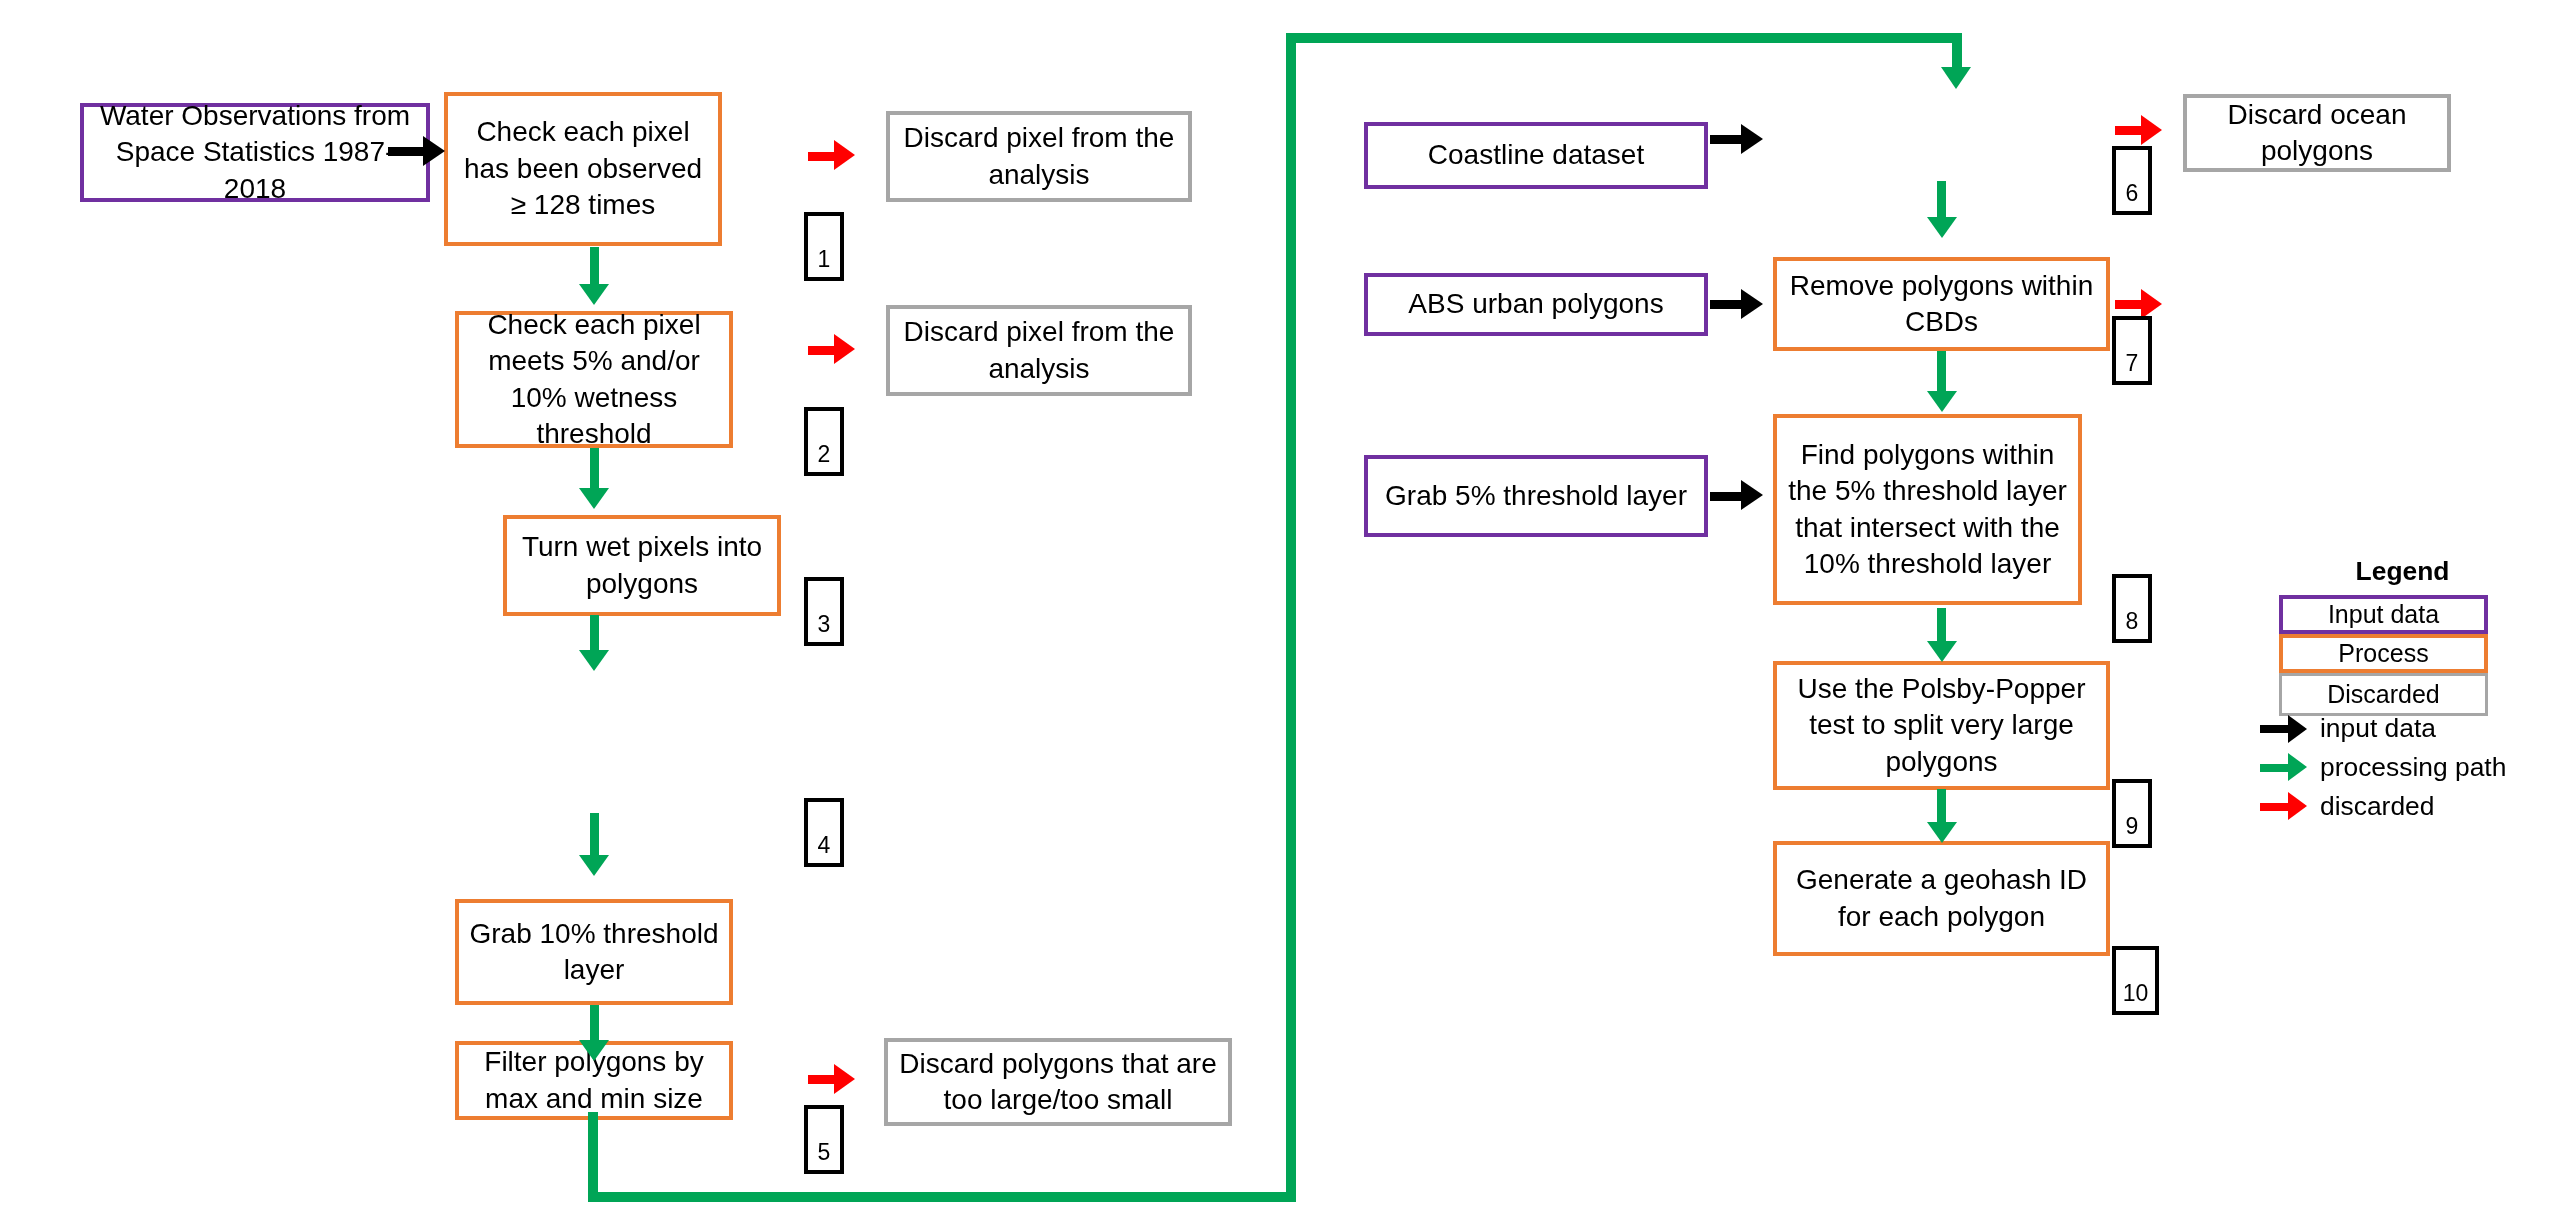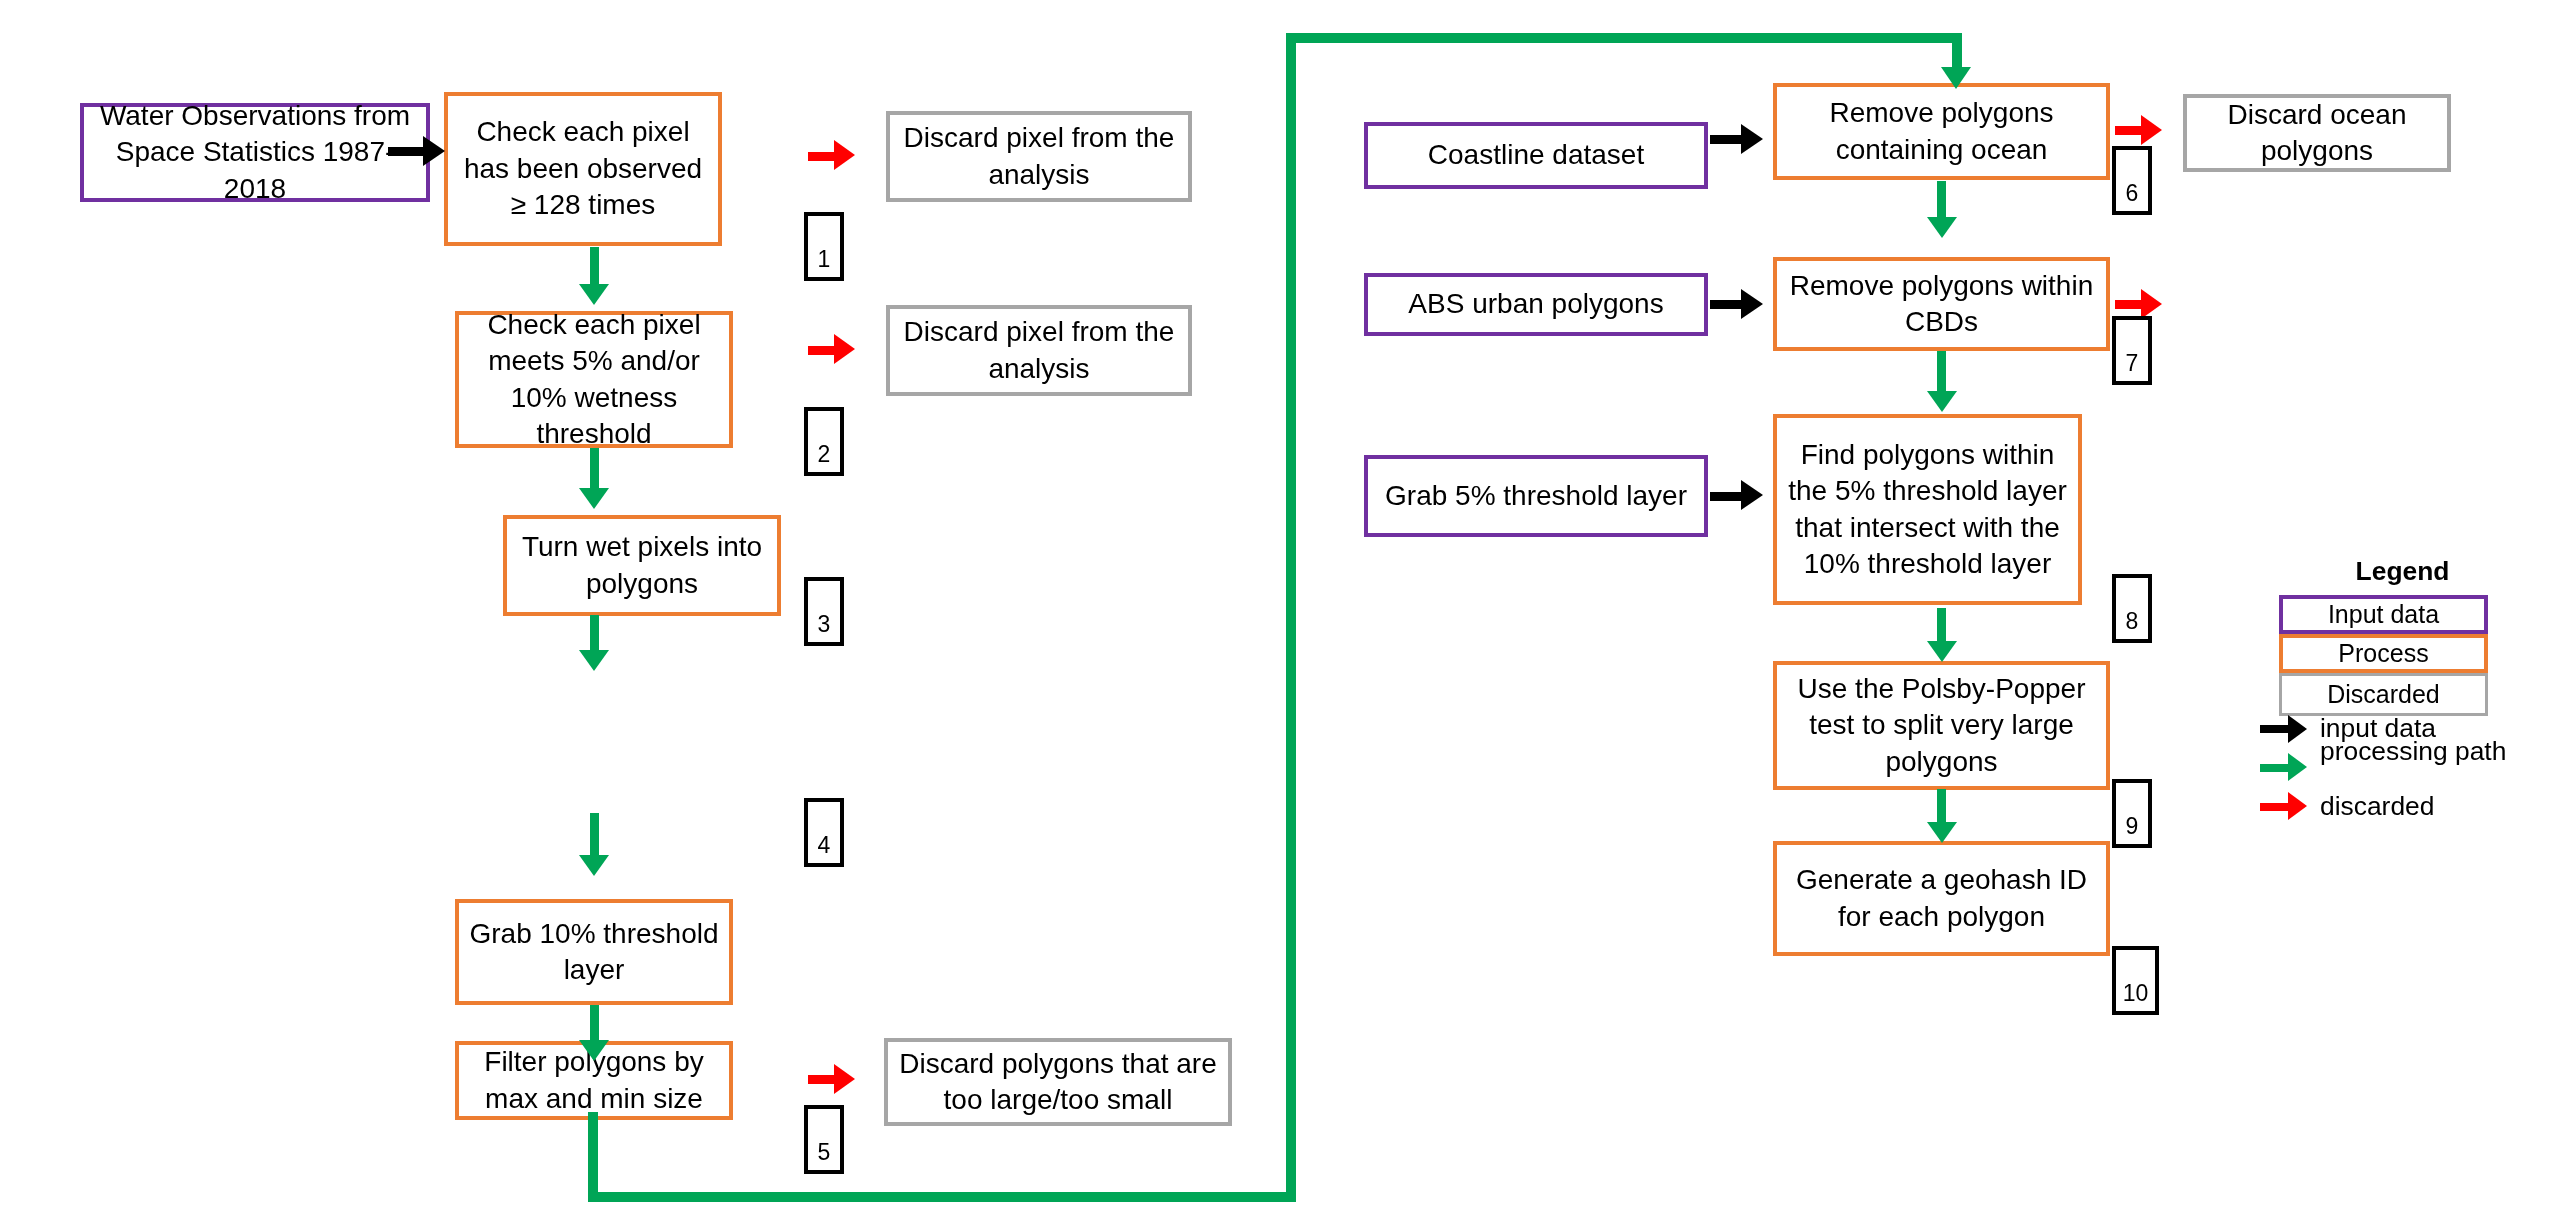--- a/index.html
+++ b/index.html
@@ -116,21 +116,20 @@
   <div class="stepnum" style="left:804px;top:1105px;width:40px;height:69px;">5</div>
 
   <div class="shaft" style="left:808px;top:1075px;width:29px;height:9px;background:#FF0000;"></div>
   <div class="ah right" style="left:834px;top:1064px;border-left:21px solid #FF0000;"></div>
   <div class="box discard" style="left:884px;top:1038px;width:348px;height:88px;">Discard polygons that are too large/too small</div>
 
   <div class="box input" style="left:1364px;top:106px;width:344px;height:67px;margin-top:16px;">Coastline dataset</div>
   <div class="shaft" style="left:1710px;top:135px;width:33px;height:9px;background:#000000;"></div>
   <div class="ah right" style="left:1741px;top:124px;border-left:22px solid #000000;"></div>
 
-  <div class="box process" style="left:1773px;top:83px;width:337px;height:97px;">Remove polygons containing ocean</div>
   <div class="stepnum" style="left:2112px;top:146px;width:40px;height:69px;">6</div>
 
   <div class="shaft" style="left:2115px;top:126px;width:29px;height:9px;background:#FF0000;"></div>
   <div class="ah right" style="left:2141px;top:115px;border-left:21px solid #FF0000;"></div>
   <div class="box discard" style="left:2183px;top:94px;width:268px;height:78px;">Discard ocean polygons</div>
 
   <div class="shaft" style="left:1937px;top:181px;width:9px;height:43px;background:#00A556;"></div>
   <div class="ah down" style="left:1927px;top:217px;border-top:21px solid #00A556;"></div>
 
   <div class="box input" style="left:1364px;top:273px;width:344px;height:63px;">ABS urban polygons</div>
@@ -172,21 +171,21 @@
     <div class="legend-swatch" style="left:33px;top:39px;width:209px;height:39px;border:4.9px solid #7030A0;">Input data</div>
     <div class="legend-swatch" style="left:33px;top:78px;width:209px;height:39px;border:4.2px solid #ED7D31;">Process</div>
     <div class="legend-swatch" style="left:33px;top:117px;width:209px;height:43px;border:3.5px solid #A6A6A6;">Discarded</div>
 
     <div class="shaft" style="left:14px;top:169px;width:31px;height:8.3px;background:#000000;"></div>
     <div class="ah right" style="left:42px;top:159px;border-left:19.5px solid #000000;border-top:14px solid transparent;border-bottom:14px solid transparent;"></div>
     <div class="legend-key-label" style="left:74px;top:157px;">input data</div>
 
     <div class="shaft" style="left:14px;top:208px;width:31px;height:8.3px;background:#00A556;"></div>
     <div class="ah right" style="left:42px;top:197px;border-left:19.5px solid #00A556;border-top:14px solid transparent;border-bottom:14px solid transparent;"></div>
-    <div class="legend-key-label" style="left:74px;top:180px;">processing path</div>
+    <div class="legend-key-label" style="left:74px;top:196px;">processing path</div>
 
     <div class="shaft" style="left:14px;top:247px;width:31px;height:8.3px;background:#FF0000;"></div>
     <div class="ah right" style="left:42px;top:236px;border-left:19.5px solid #FF0000;border-top:14px solid transparent;border-bottom:14px solid transparent;"></div>
     <div class="legend-key-label" style="left:74px;top:235px;">discarded</div>
   </div>
 
 </div>
 
 
 </body></html>

